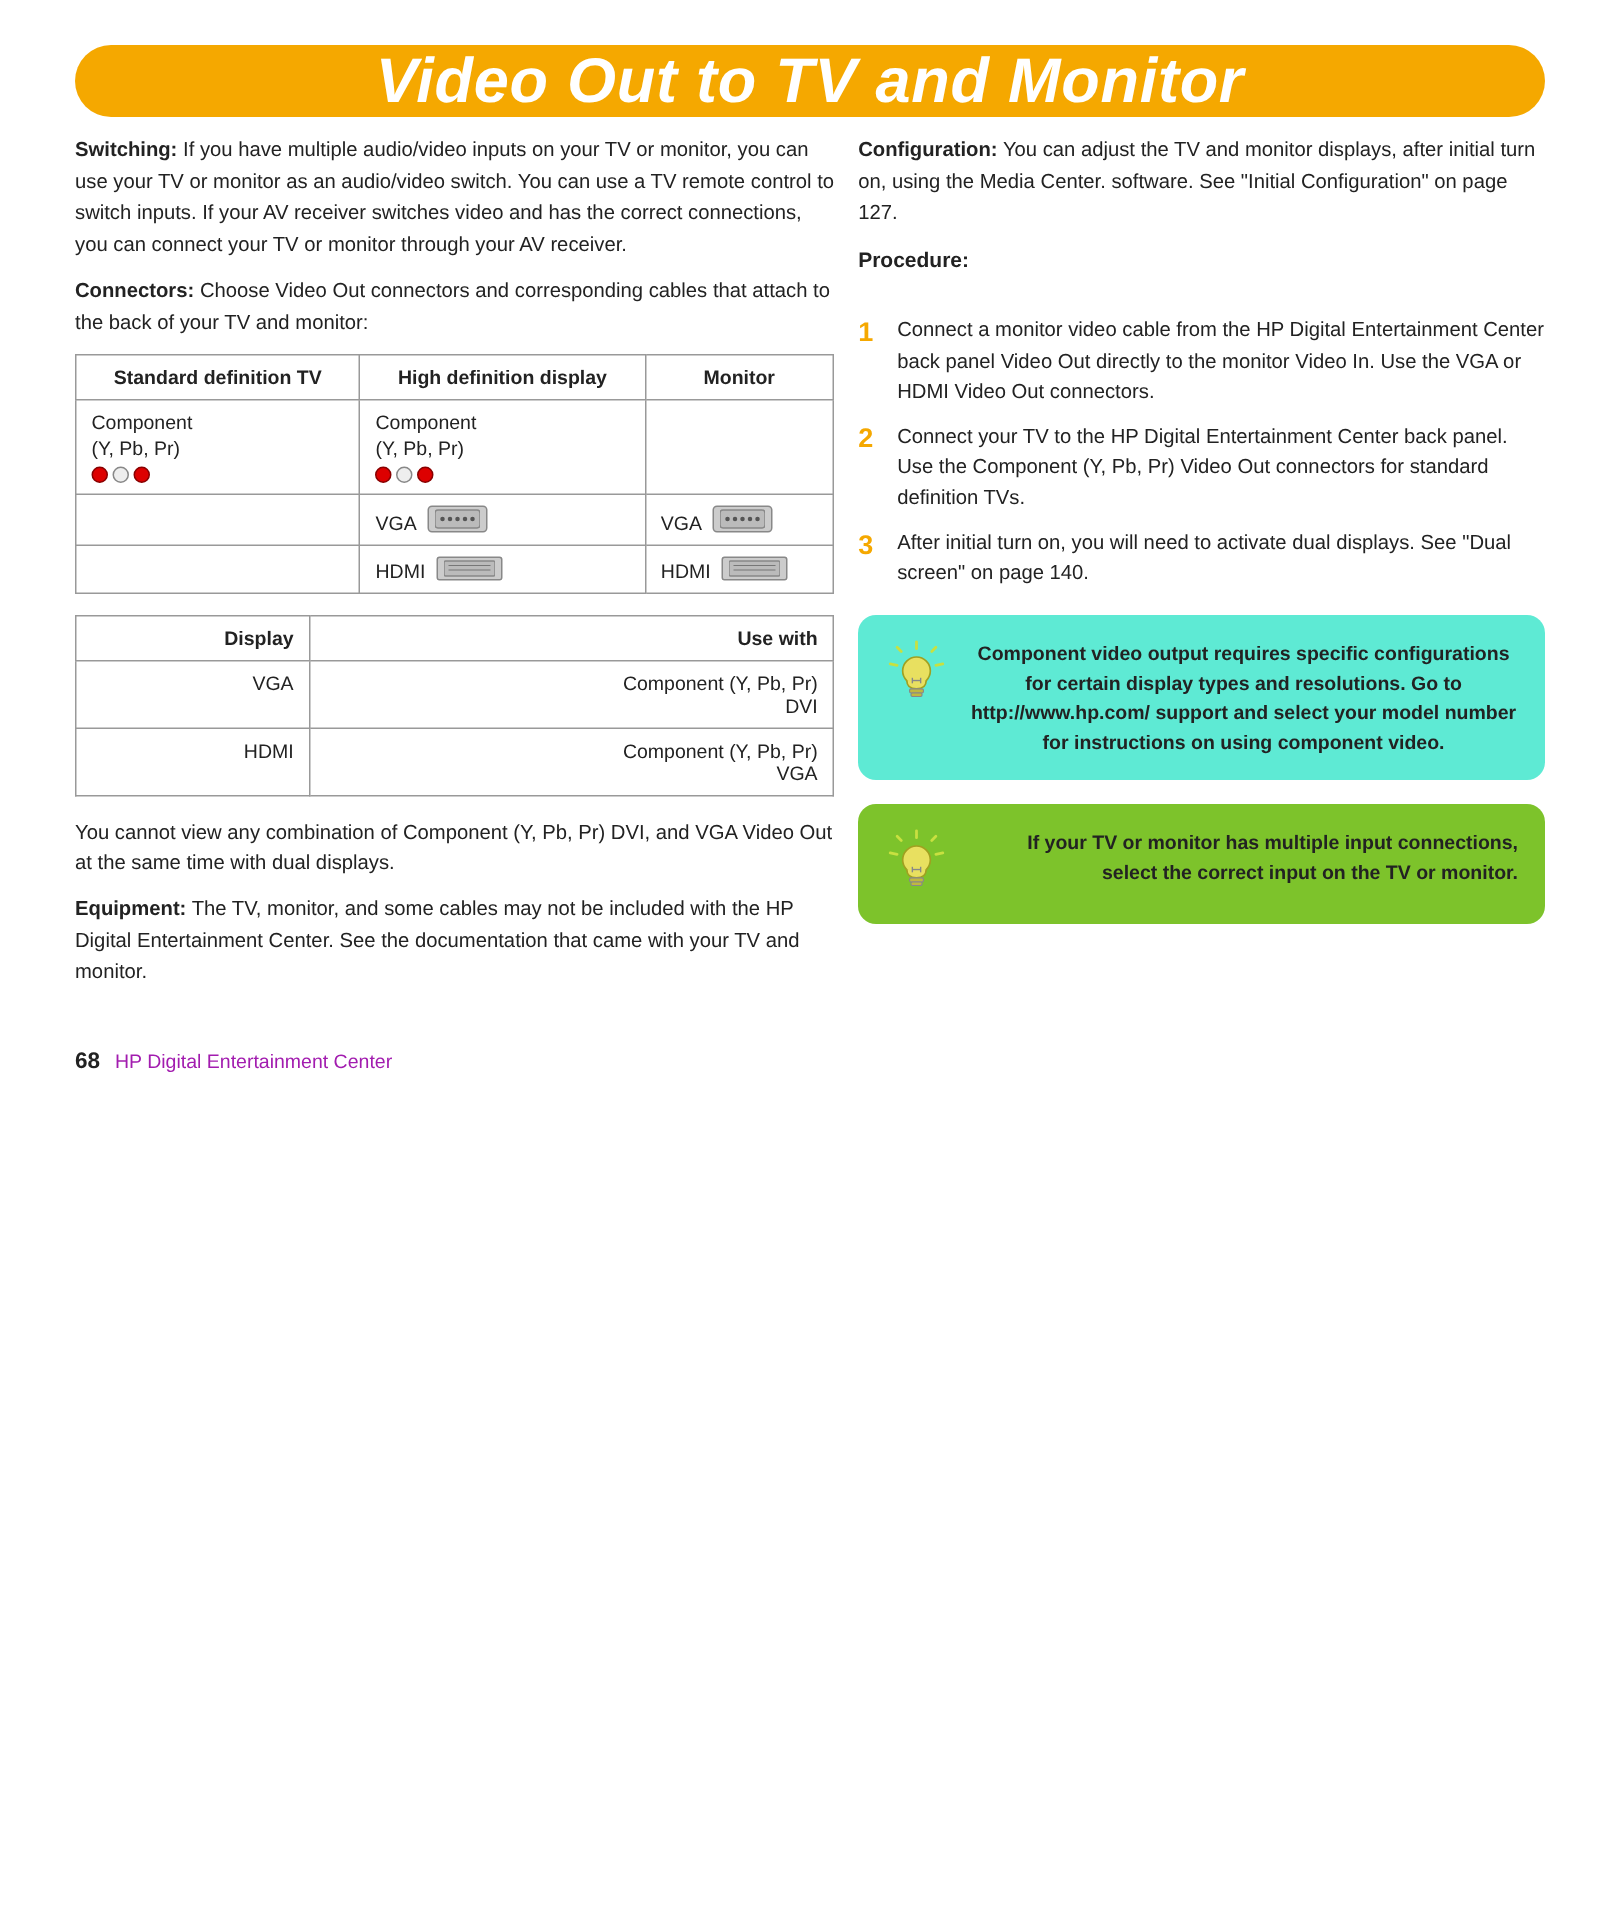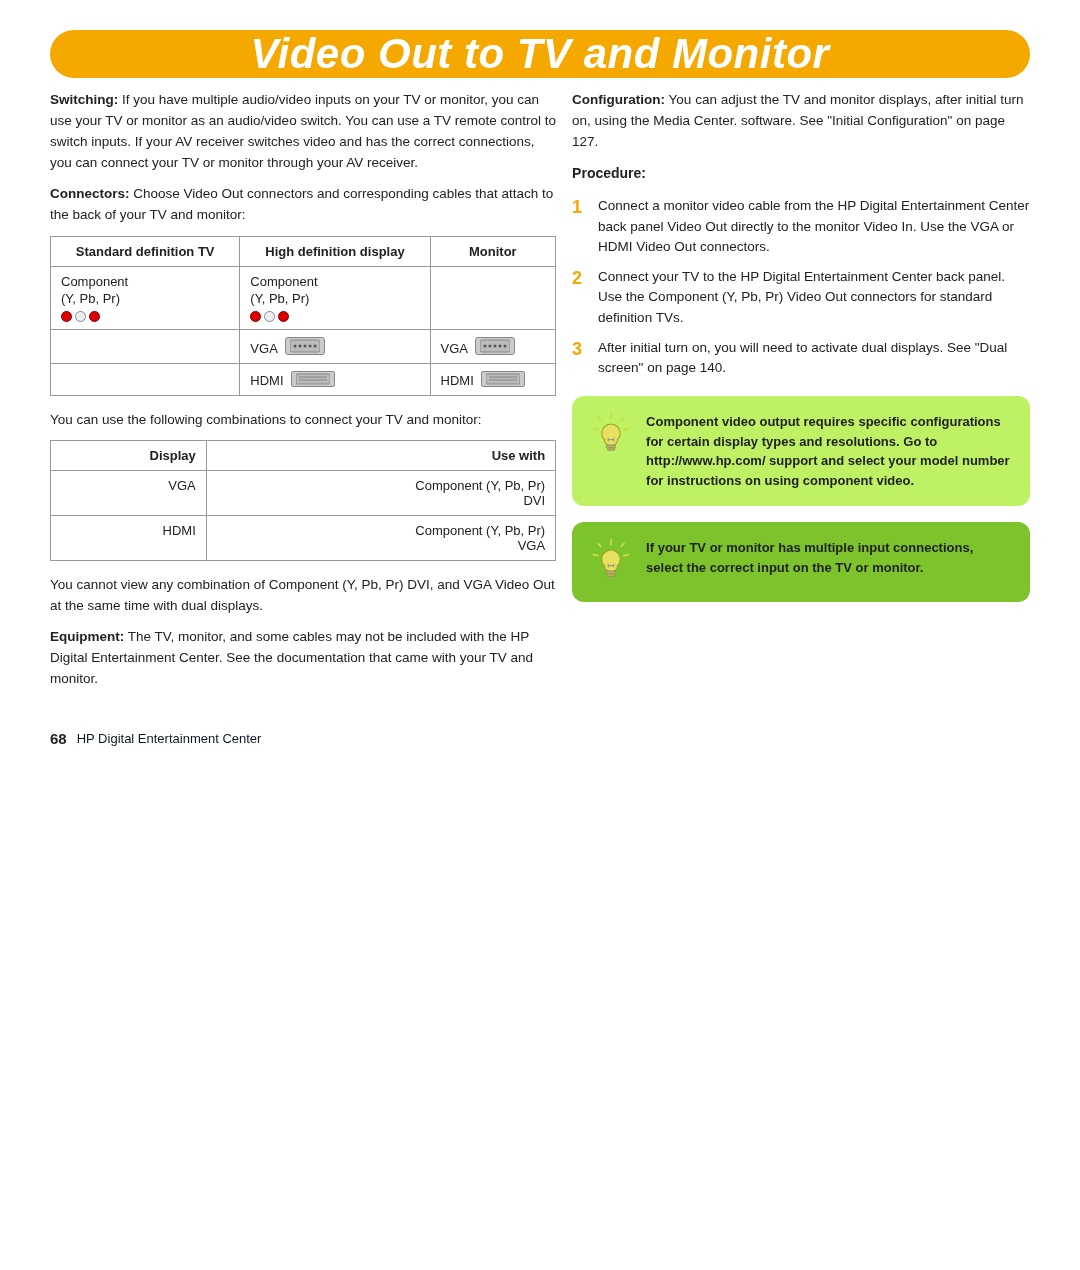--- a/index.html
+++ b/index.html
@@ -102,21 +102,21 @@
     }
     table.use-table th, table.use-table td {
       border: 1px solid #999;
       padding: 7px 10px;
       vertical-align: top;
     }
     table.use-table th { font-weight: 700; }
 
     .procedure-label {
       font-weight: 700;
-      margin-bottom: 12px;
+      margin-bottom: 26px;
       font-size: 14px;
     }
     .procedure-list {
       list-style: none;
       padding: 0;
       margin-bottom: 18px;
     }
     .procedure-list li {
       display: flex;
       gap: 8px;
@@ -132,22 +132,22 @@
     }
 
     .tip-box {
       border-radius: 12px;
       padding: 16px 18px;
       margin-bottom: 16px;
       display: flex;
       gap: 14px;
       align-items: flex-start;
     }
-    .tip-box.green { background: #bef264; }
-    .tip-box.green2 { background: #7DC32B; }
+    .tip-box.green { background: #5eead4; text-align: center; }
+    .tip-box.green2 { background: #7DC32B; text-align: right; }
 
     .tip-text {
       font-size: 13px;
       font-weight: 700;
       color: #222;
       line-height: 1.5;
     }
 
     .bulb-icon {
       flex-shrink: 0;
@@ -155,21 +155,21 @@
       height: 48px;
     }
 
     .page-footer {
       margin-top: 30px;
       display: flex;
       align-items: center;
       gap: 10px;
     }
     .page-num { font-weight: 900; font-size: 15px; }
-    .footer-text { font-size: 13px; color: #0f172a; }
+    .footer-text { font-size: 13px; color: #a21caf; }
 
     .connector-cell { display: flex; flex-direction: column; gap: 2px; }
     .conn-name { font-size: 13px; }
   </style>
 </head>
 <body>
 
 <div class="title-banner">
   <h1>Video Out to TV and Monitor</h1>
 </div>
@@ -270,21 +270,20 @@
                 <rect x="0" y="1" width="34" height="10" rx="1" fill="#bbb" stroke="#888" stroke-width="1"></rect>
                 <line x1="3" y1="4" x2="31" y2="4" stroke="#777" stroke-width="0.8"></line>
                 <line x1="3" y1="7" x2="31" y2="7" stroke="#777" stroke-width="0.8"></line>
               </svg>
             </span>
           </td>
         </tr>
       </tbody>
     </table>
 
-    <p>You can use the following combinations to connect your TV and monitor:</p>
 
     <table class="use-table">
       <thead>
         <tr>
           <th>Display</th>
           <th>Use with</th>
         </tr>
       </thead>
       <tbody>
         <tr>

